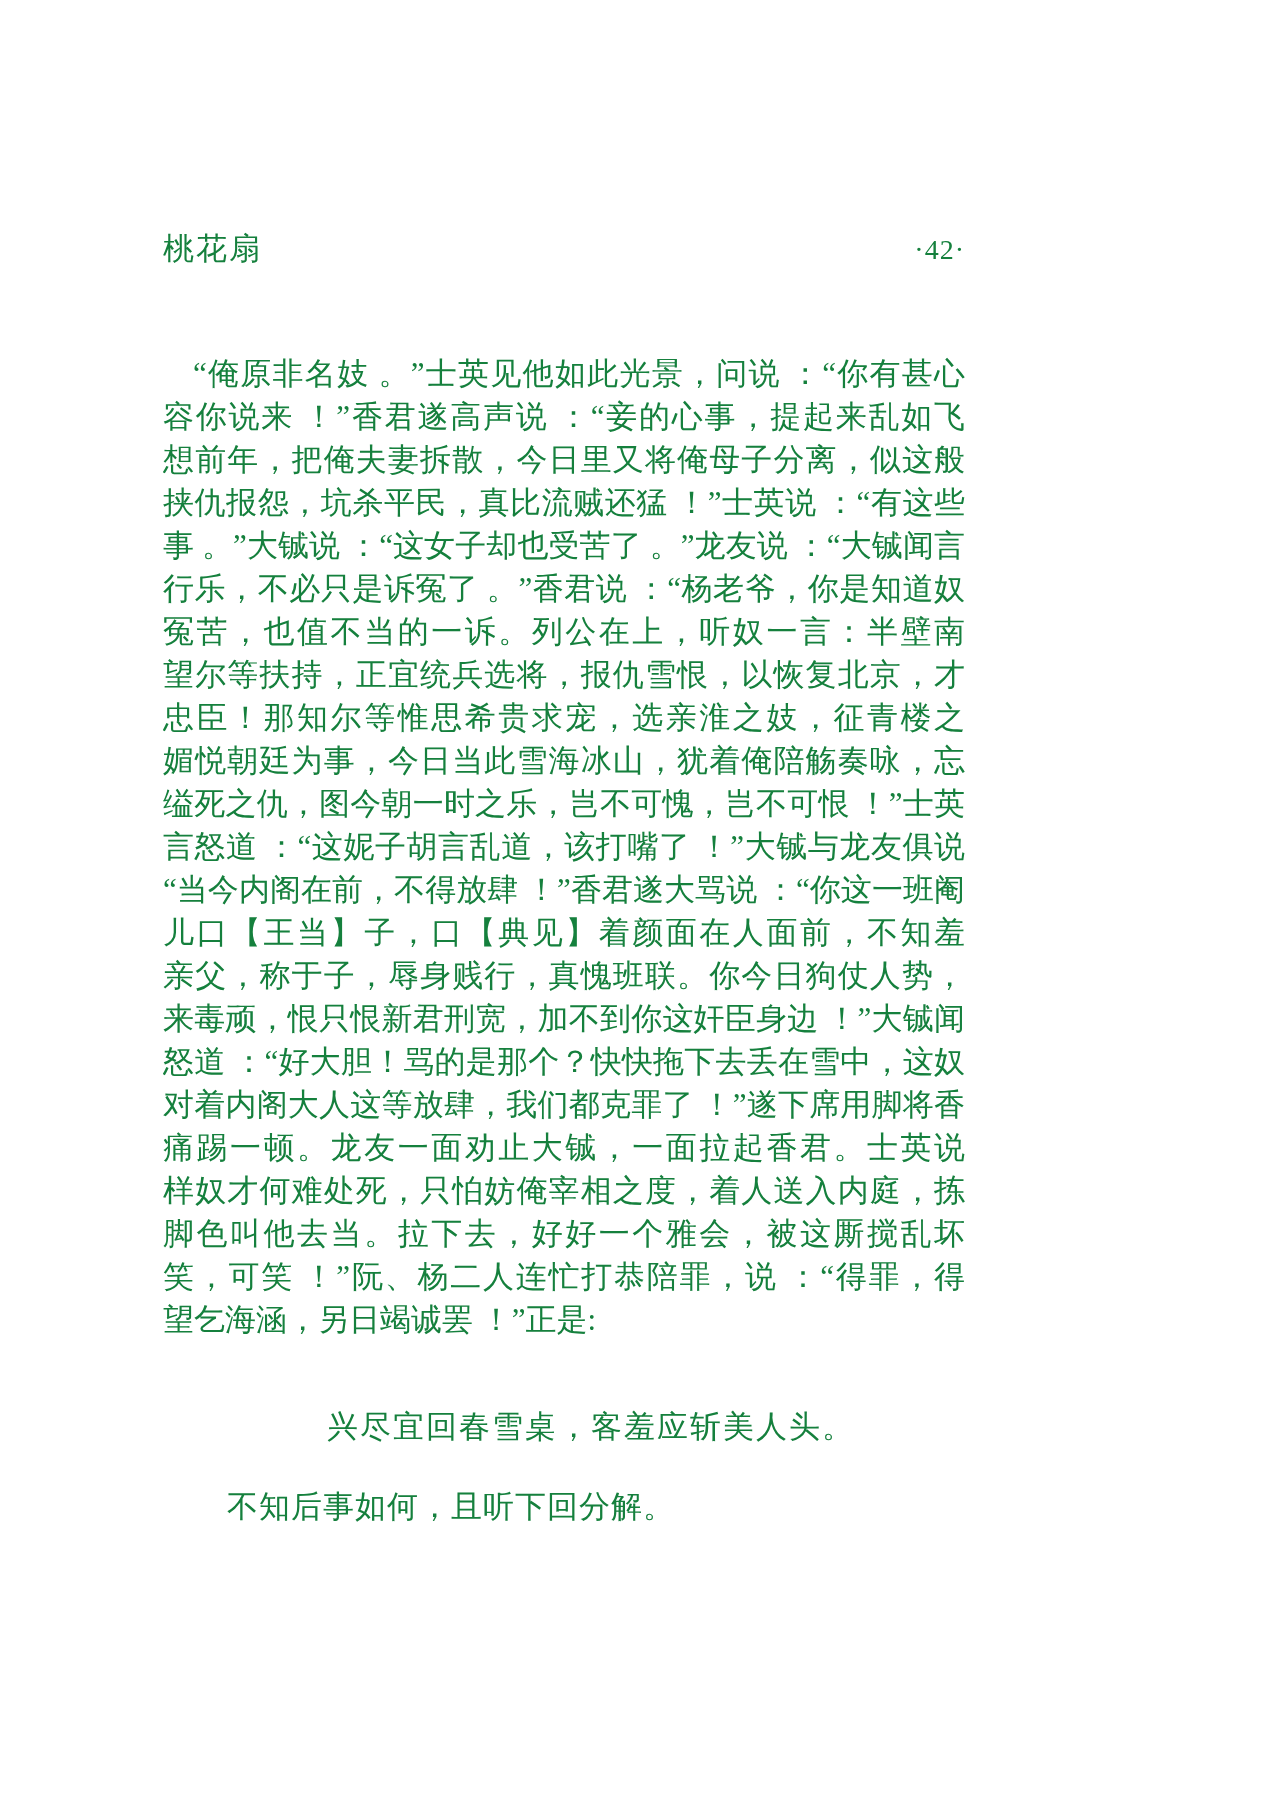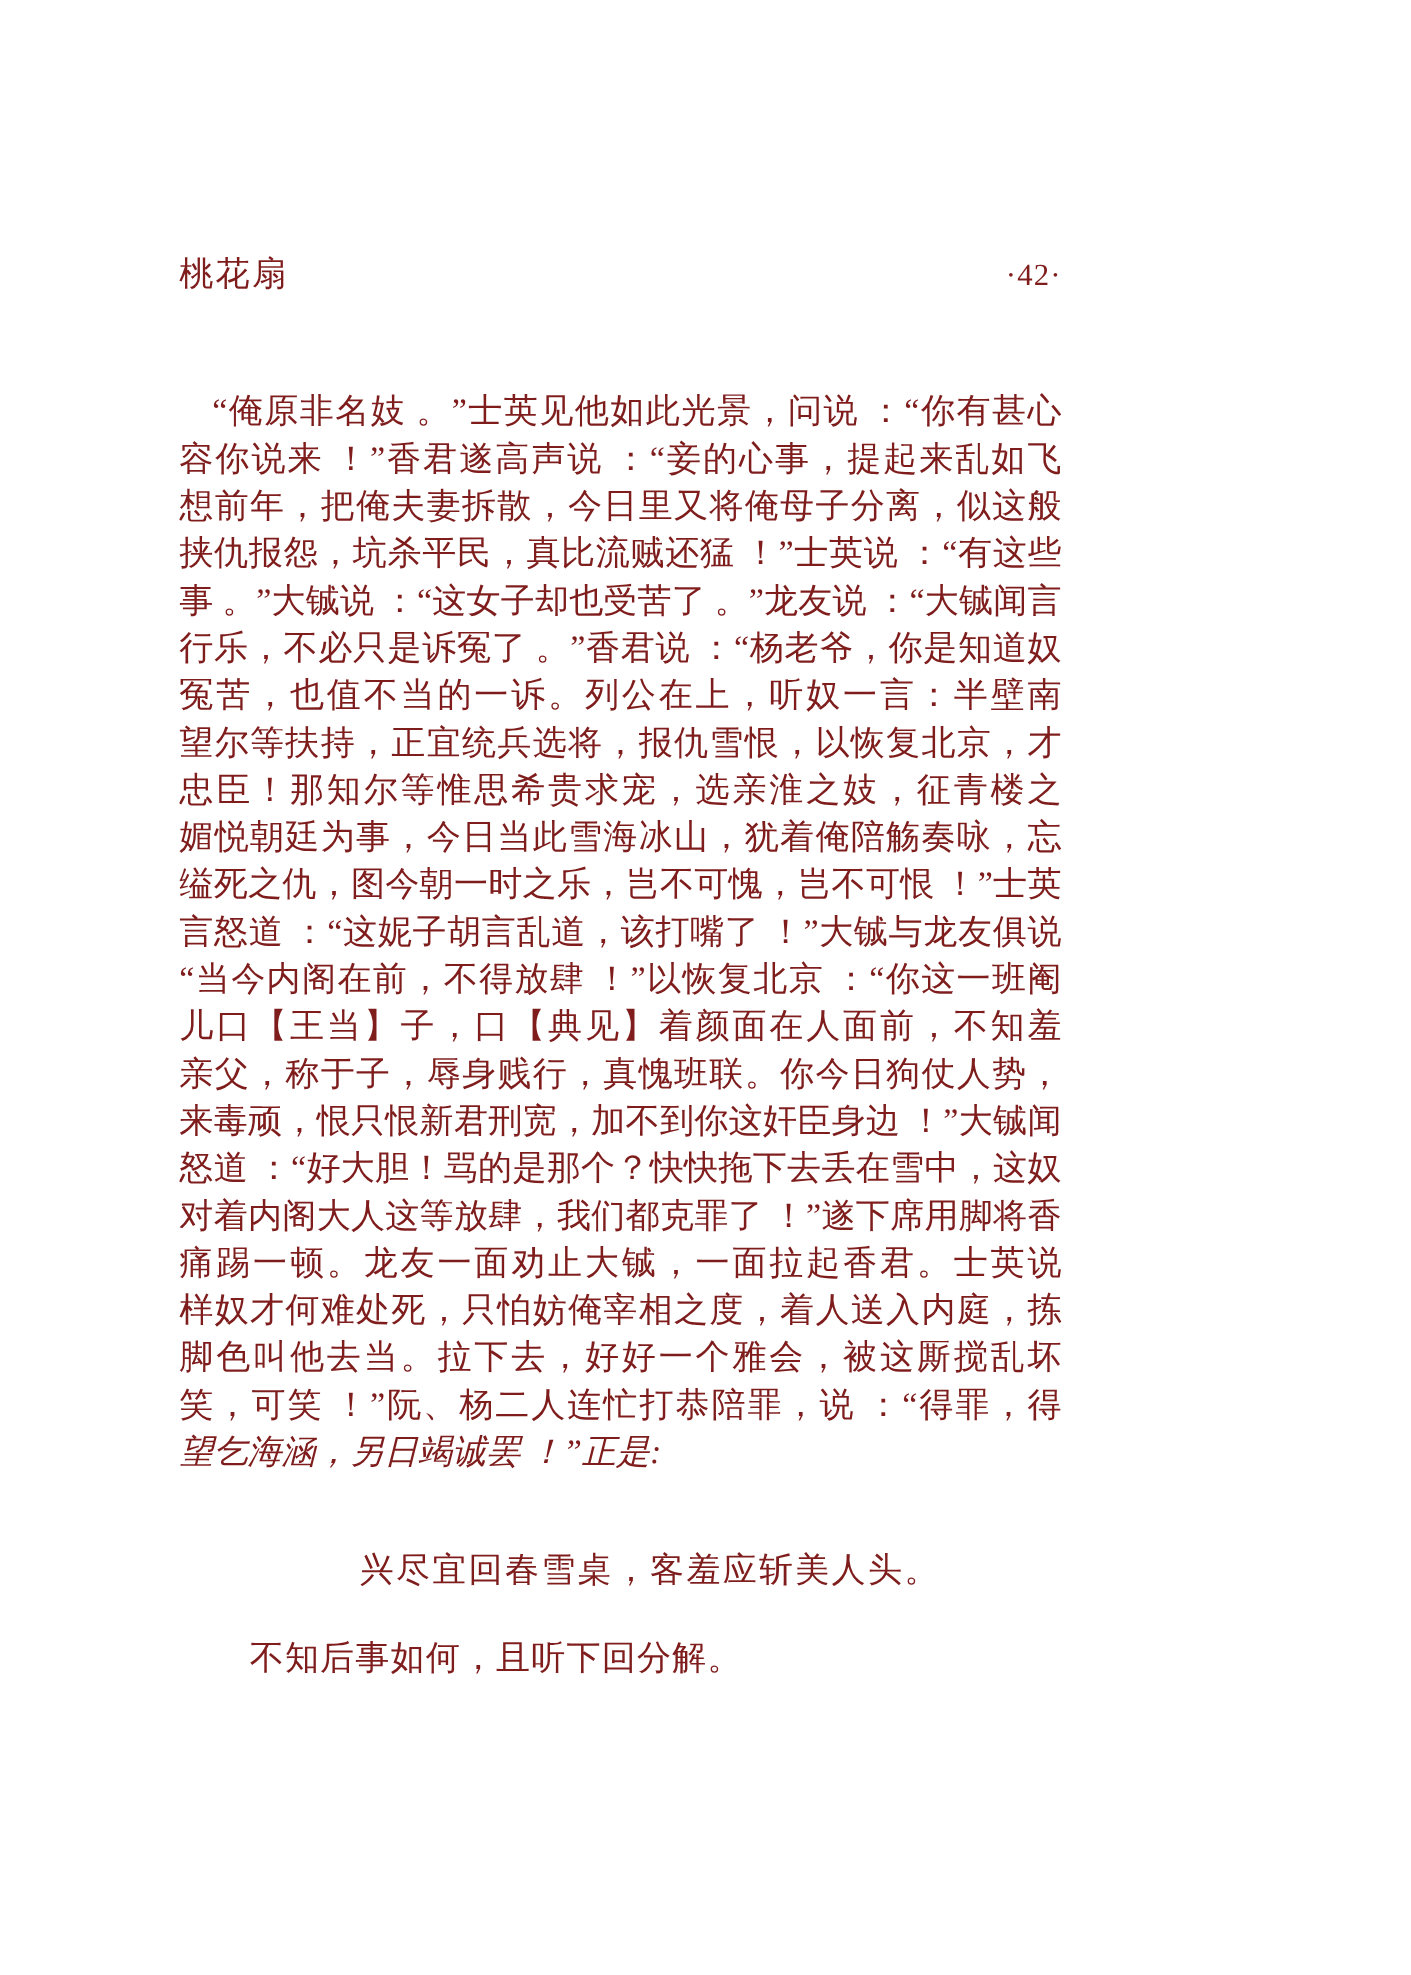--- a/index.html
+++ b/index.html
@@ -5,21 +5,21 @@
   html, body {
     margin: 0;
     padding: 0;
     background: #ffffff;
   }
   .page {
     position: relative;
     width: 1283px;
     height: 1795px;
     background: #ffffff;
-    color: #7f1d1d;
+    color: #15803d;
     font-family: "Liberation Serif", "DejaVu Serif", serif;
     overflow: hidden;
   }
   .header {
     position: absolute;
     top: 228px;
     left: 163px;
     width: 802px;
     display: flex;
     justify-content: space-between;
@@ -47,21 +47,20 @@
     text-align-last: justify;
     text-justify: inter-character;
     overflow: hidden;
   }
   .text-line:first-child {
     text-indent: 30px;
   }
   .text-line:last-child {
     text-align: center;
     text-align-last: left;
-    font-style: italic;
   }
   .verse {
     position: absolute;
     top: 1406px;
     left: 327px;
     font-size: 31px;
     letter-spacing: 2px;
     font-family: "DejaVu Serif", "Liberation Serif", serif;
   }
   .closing {
@@ -87,21 +86,21 @@
       <div class="text-line">想前年，把俺夫妻拆散，今日里又将俺母子分离，似这般奸贼</div>
       <div class="text-line">挟仇报怨，坑杀平民，真比流贼还猛 ！”士英说 ：“有这些心</div>
       <div class="text-line">事 。”大铖说 ：“这女子却也受苦了 。”龙友说 ：“大铖闻言</div>
       <div class="text-line">行乐，不必只是诉冤了 。”香君说 ：“杨老爷，你是知道奴的</div>
       <div class="text-line">冤苦，也值不当的一诉。列公在上，听奴一言：半壁南朝，全</div>
       <div class="text-line">望尔等扶持，正宜统兵选将，报仇雪恨，以恢复北京，才不愧</div>
       <div class="text-line">忠臣！那知尔等惟思希贵求宠，选亲淮之妓，征青楼之客，以</div>
       <div class="text-line">媚悦朝廷为事，今日当此雪海冰山，犹着俺陪觞奏咏，忘崇祯</div>
       <div class="text-line">缢死之仇，图今朝一时之乐，岂不可愧，岂不可恨 ！”士英闻</div>
       <div class="text-line">言怒道 ：“这妮子胡言乱道，该打嘴了 ！”大铖与龙友俱说 ：</div>
-      <div class="text-line">“当今内阁在前，不得放肆 ！”以恢复北京 ：“你这一班阉</div>
+      <div class="text-line">“当今内阁在前，不得放肆 ！”香君遂大骂说 ：“你这一班阉</div>
       <div class="text-line">儿口【王当】子，口【典见】着颜面在人面前，不知羞惭！呼</div>
       <div class="text-line">亲父，称于子，辱身贱行，真愧班联。你今日狗仗人势，把人</div>
       <div class="text-line">来毒顽，恨只恨新君刑宽，加不到你这奸臣身边 ！”大铖闻言</div>
       <div class="text-line">怒道 ：“好大胆！骂的是那个？快快拖下去丢在雪中，这奴才</div>
       <div class="text-line">对着内阁大人这等放肆，我们都克罪了 ！”遂下席用脚将香君</div>
       <div class="text-line">痛踢一顿。龙友一面劝止大铖，一面拉起香君。士英说 ：“这</div>
       <div class="text-line">样奴才何难处死，只怕妨俺宰相之度，着人送入内庭，拣极苦</div>
       <div class="text-line">脚色叫他去当。拉下去，好好一个雅会，被这厮搅乱坏了，可</div>
       <div class="text-line">笑，可笑 ！”阮、杨二人连忙打恭陪罪，说 ：“得罪，得罪！</div>
       <div class="text-line">望乞海涵，另日竭诚罢 ！”正是:</div>

